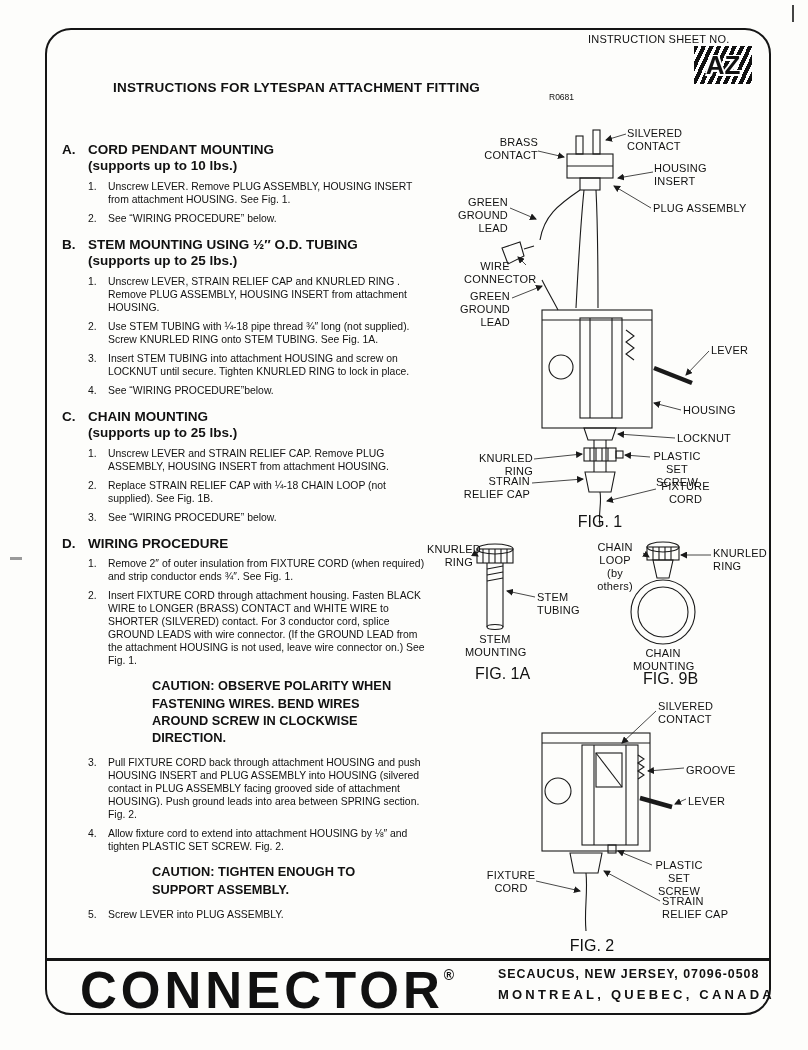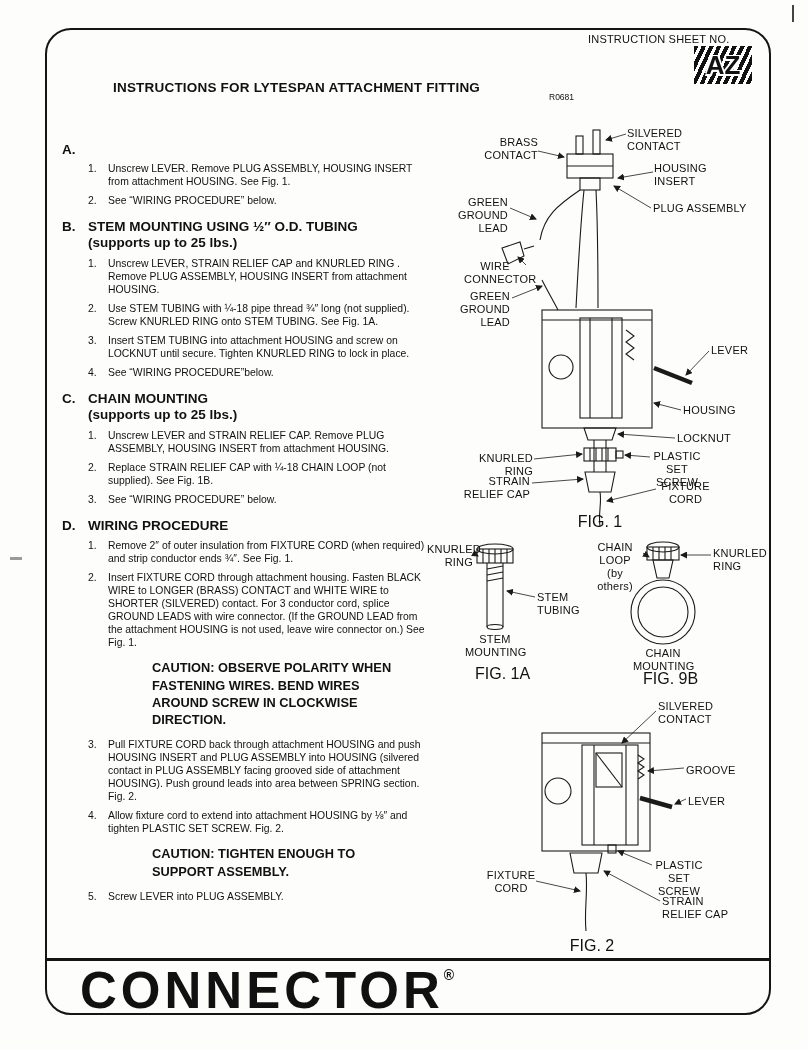--- a/index.html
+++ b/index.html
@@ -58,20 +58,24 @@
     <span>AZ</span>
   </div>
   <div class="revision">R0681</div>
   <h1 class="doc-title">INSTRUCTIONS FOR LYTESPAN ATTACHMENT FITTING</h1>
 
   <div class="content">
 
     <section class="sec">
       <div class="sec-head">
         <span class="sec-letter">A.</span>
+        <div class="sec-titles">
+          <div>CORD PENDANT MOUNTING</div>
+          <div>(supports up to 10 lbs.)</div>
+        </div>
       </div>
       <div class="steps">
         <div class="step">
           <span class="step-num">1.</span>
           <span class="step-text">Unscrew LEVER. Remove PLUG ASSEMBLY, HOUSING INSERT from attachment HOUSING.  See Fig. 1.</span>
         </div>
         <div class="step">
           <span class="step-num">2.</span>
           <span class="step-text">See “WIRING PROCEDURE” below.</span>
         </div>
@@ -346,13 +350,17 @@
     <div class="fig-label ta-c" style="left:184px; top:164px; width:50px;">PLASTIC SET SCREW</div>
     <div class="fig-label ta-c" style="left:16px; top:174px; width:50px;">FIXTURE CORD</div>
     <div class="fig-label" style="left:192px; top:200px; width:68px;">STRAIN RELIEF CAP</div>
     <div class="fig-caption ta-c" style="left:92px; top:242px; width:60px;">FIG. 2</div>
   </figure>
 
   <div class="footer-rule"></div>
   <div class="brand">
     <span>CONNECTOR</span><sup>®</sup>
   </div>
+  <div class="address">
+    <div class="addr1">SECAUCUS, NEW JERSEY, 07096-0508</div>
+    <div class="addr2">MONTREAL, QUEBEC, CANADA</div>
+  </div>
 </div>
 
 </body></html>

